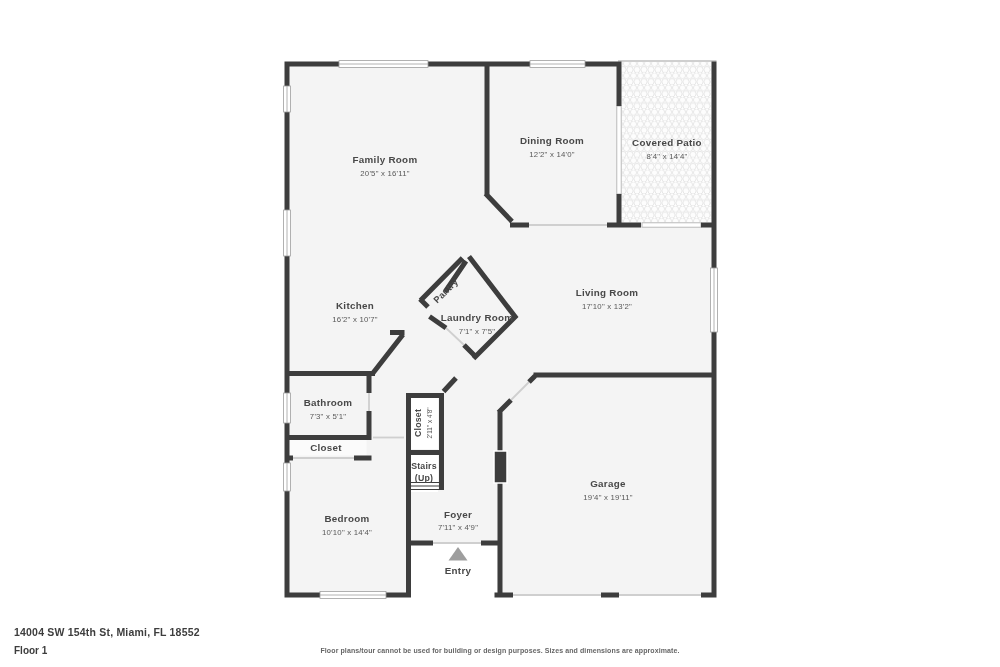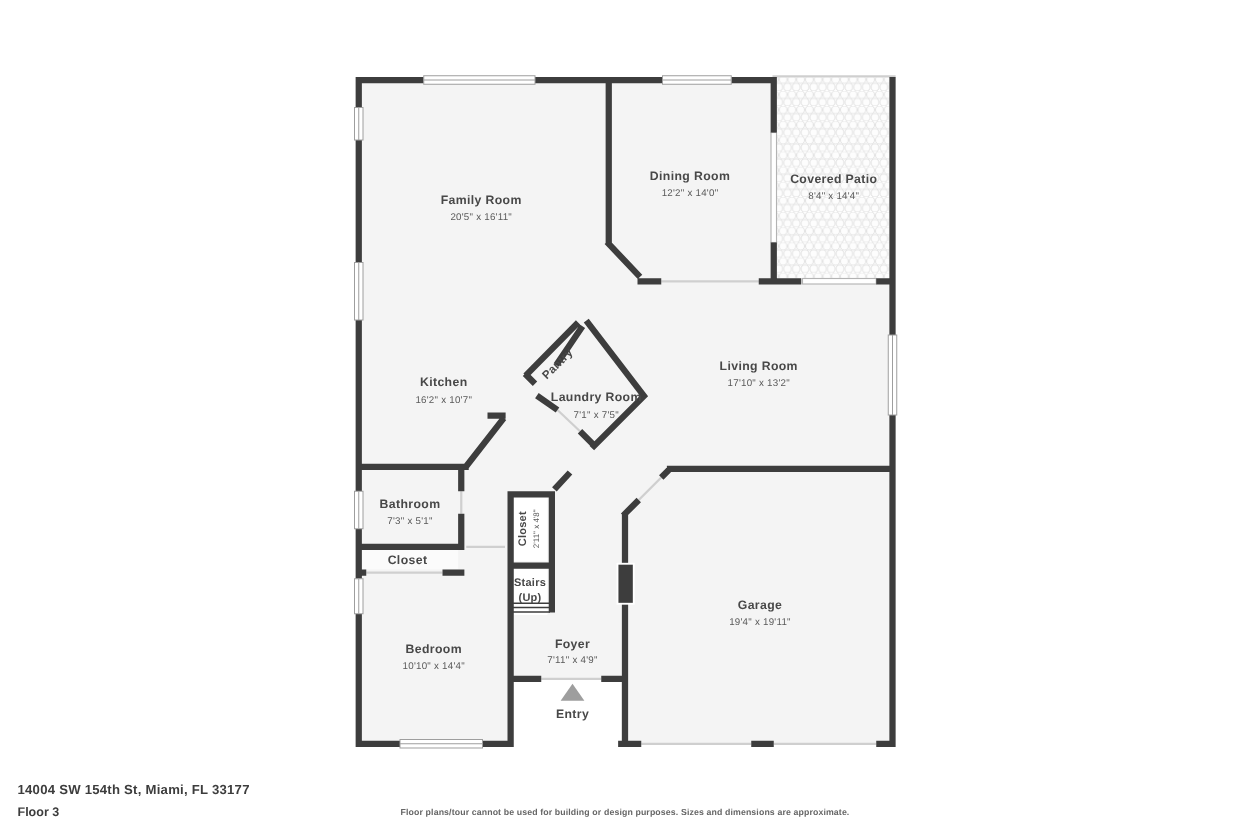--- a/index.html
+++ b/index.html
@@ -182,17 +182,17 @@
       <g>
         <text class="room-name" x="458" y="574">Entry</text>
       </g>
       <g>
         <text class="room-name" x="608" y="487">Garage</text>
         <text class="room-dims" x="608" y="500">19'4" x 19'11"</text>
       </g>
     </g>
   </svg>
 
-  <div class="footer-address">14004 SW 154th St, Miami, FL 33177</div>
-  <div class="footer-floor">Floor 3</div>
+  <div class="footer-address">14004 SW 154th St, Miami, FL 18552</div>
+  <div class="footer-floor">Floor 1</div>
   <div class="footer-disclaimer">Floor plans/tour cannot be used for building or design purposes. Sizes and dimensions are approximate.</div>
 
 </div>
 
 </body></html>

